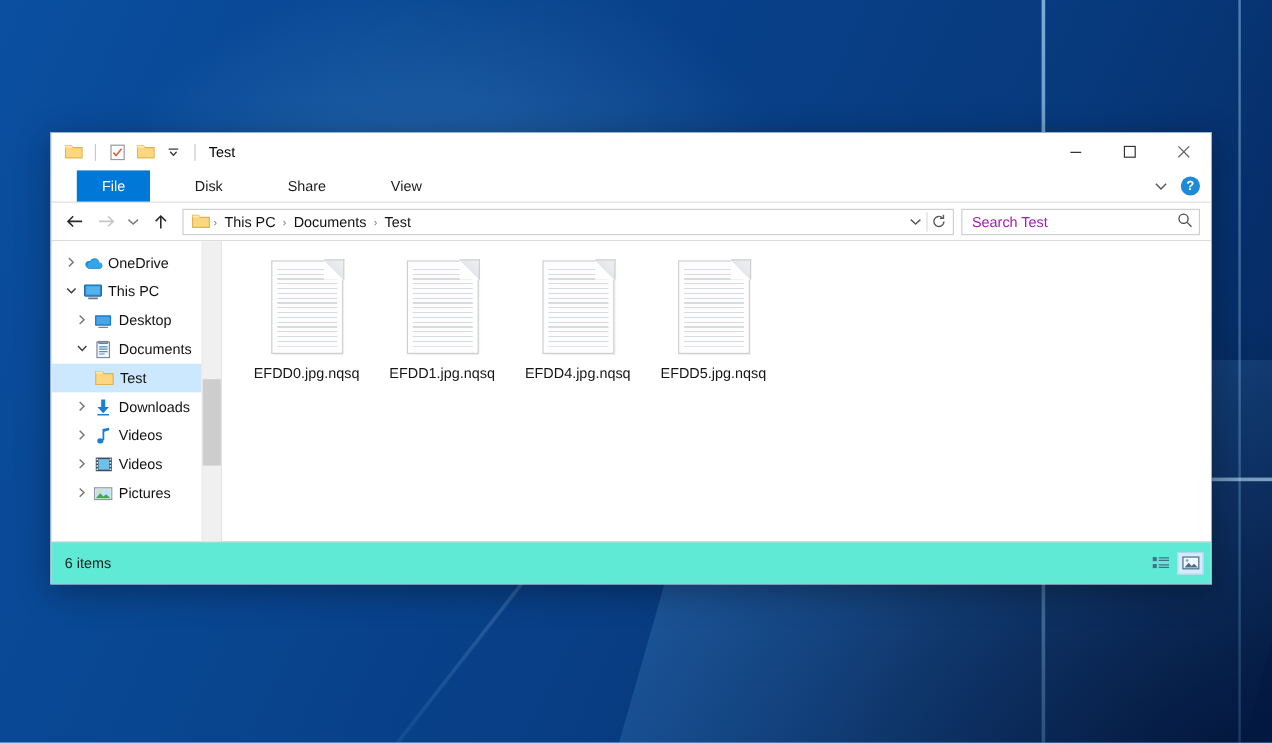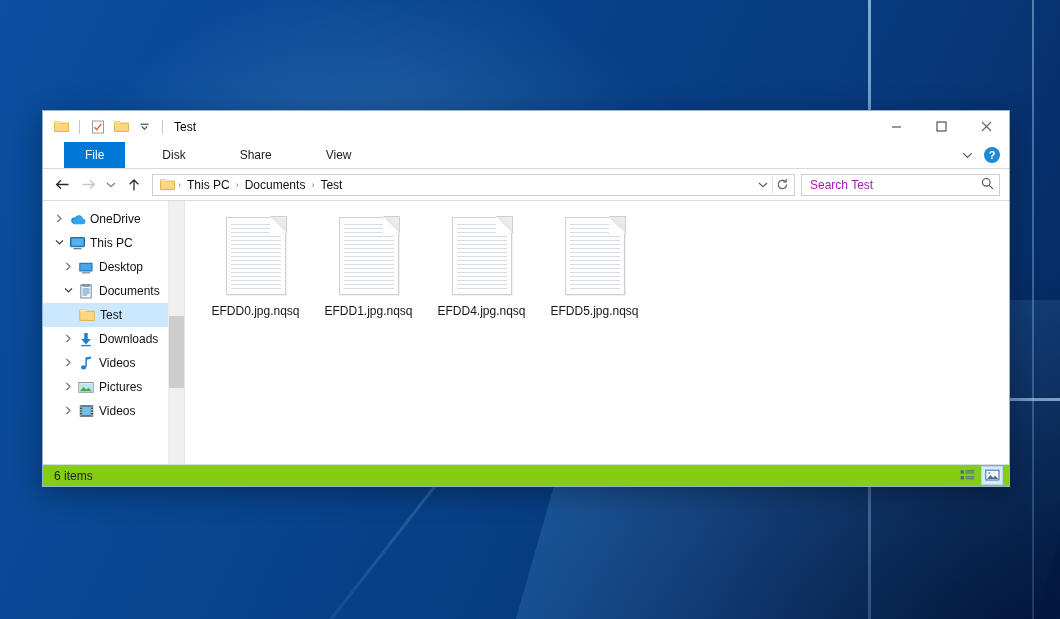--- a/index.html
+++ b/index.html
@@ -324,24 +324,24 @@
   .filename {
     margin-top: 9px;
     font-size: 12px;
     color: #161616;
     text-align: center;
     white-space: nowrap;
   }
 
   
   .statusbar {
-    height: 22px;
+    height: 35px;
     flex: 0 0 auto;
     border-top: 1px solid #dcdcdc;
-    background: #84cc16;
+    background: #5eead4;
     display: flex; align-items: center;
     padding: 0 6px 0 11px;
     font-size: 12px;
     color: #222;
   }
   .viewbtns {
     margin-left: auto;
     display: flex; align-items: center; gap: 3px;
   }
   .viewbtn {
@@ -607,55 +607,55 @@
             <span class="nav-label">Videos</span>
           </div>
 
           <div class="navitem d1">
             <span class="chev">
               <svg width="7" height="9" viewBox="0 0 7 9">
                   <path d="M1.4 1l3.6 3.5L1.4 8" fill="none" stroke="#767676" stroke-width="1.2"></path>
                 </svg>
             </span>
             <span class="nav-ico">
-              <svg width="16" height="13" viewBox="0 0 16 13">
-                <rect x="0.8" y="1.5" width="14.4" height="9.8" fill="#eef3f7" stroke="#8b99a6"></rect>
-                <rect x="1.9" y="2.6" width="12.2" height="7.6" fill="#bfe3f7"></rect>
-                <path d="M1.9 10.2l3.6-4.2 2.7 2.8 2.2-2 3.7 3.4z" fill="#4aa64a"></path>
-                <circle cx="4.6" cy="4.6" r="1.2" fill="#ffd95e"></circle>
-              </svg>
-            </span>
-            <span class="nav-label">Pictures</span>
-          </div>
-
-          <div class="navitem d1">
-            <span class="chev">
-              <svg width="7" height="9" viewBox="0 0 7 9">
-                  <path d="M1.4 1l3.6 3.5L1.4 8" fill="none" stroke="#767676" stroke-width="1.2"></path>
-                </svg>
-            </span>
-            <span class="nav-ico">
               <svg width="15" height="14" viewBox="0 0 15 14">
                 <rect x="0.8" y="1.3" width="13.4" height="11.4" fill="#3f4c5a"></rect>
                 <rect x="3.1" y="2.6" width="8.8" height="8.8" fill="#6fc1ea"></rect>
                 <g fill="#eceff2">
                   <rect x="1.4" y="2.3" width="1.3" height="1.3"></rect>
                     <rect x="1.4" y="5" width="1.3" height="1.3"></rect>
                   <rect x="1.4" y="7.7" width="1.3" height="1.3"></rect>
                     <rect x="1.4" y="10.4" width="1.3" height="1.3"></rect>
                   <rect x="12.3" y="2.3" width="1.3" height="1.3"></rect>
                     <rect x="12.3" y="5" width="1.3" height="1.3"></rect>
                   <rect x="12.3" y="7.7" width="1.3" height="1.3"></rect>
                     <rect x="12.3" y="10.4" width="1.3" height="1.3"></rect>
                 </g>
               </svg>
             </span>
             <span class="nav-label">Videos</span>
           </div>
 
+          <div class="navitem d1">
+            <span class="chev">
+              <svg width="7" height="9" viewBox="0 0 7 9">
+                  <path d="M1.4 1l3.6 3.5L1.4 8" fill="none" stroke="#767676" stroke-width="1.2"></path>
+                </svg>
+            </span>
+            <span class="nav-ico">
+              <svg width="16" height="13" viewBox="0 0 16 13">
+                <rect x="0.8" y="1.5" width="14.4" height="9.8" fill="#eef3f7" stroke="#8b99a6"></rect>
+                <rect x="1.9" y="2.6" width="12.2" height="7.6" fill="#bfe3f7"></rect>
+                <path d="M1.9 10.2l3.6-4.2 2.7 2.8 2.2-2 3.7 3.4z" fill="#4aa64a"></path>
+                <circle cx="4.6" cy="4.6" r="1.2" fill="#ffd95e"></circle>
+              </svg>
+            </span>
+            <span class="nav-label">Pictures</span>
+          </div>
+
 
         </div>
 
         <div class="vscroll">
           <div class="sb-arrow">
             
           </div>
           <div class="sb-track">
             <div class="sb-thumb"></div>
           </div>

